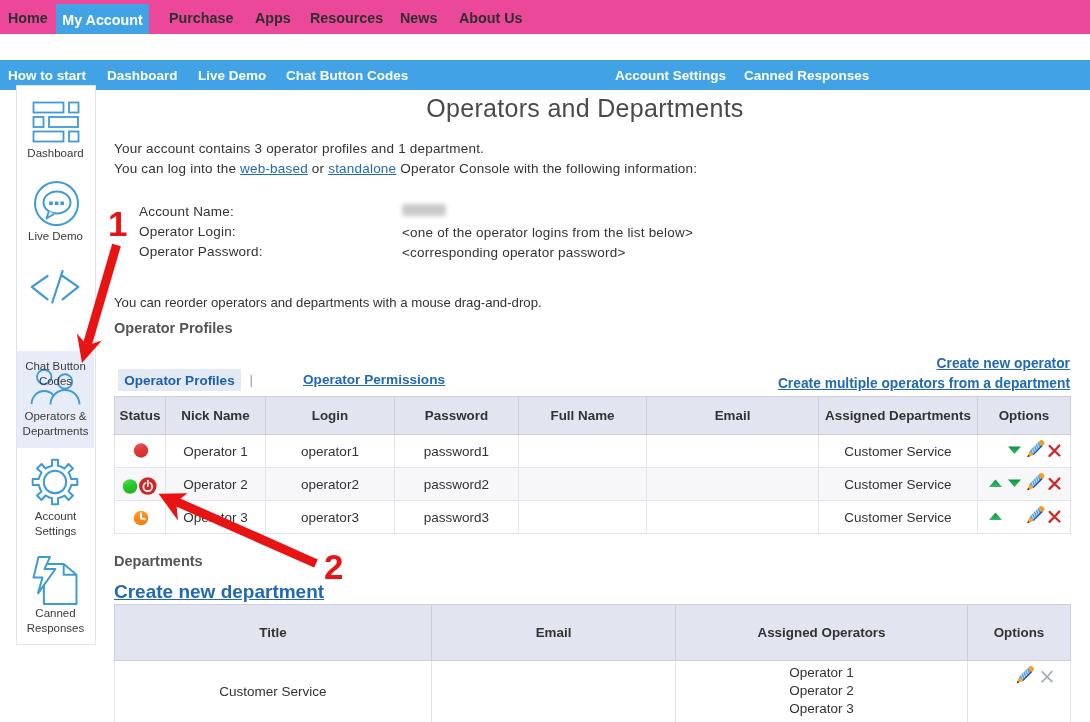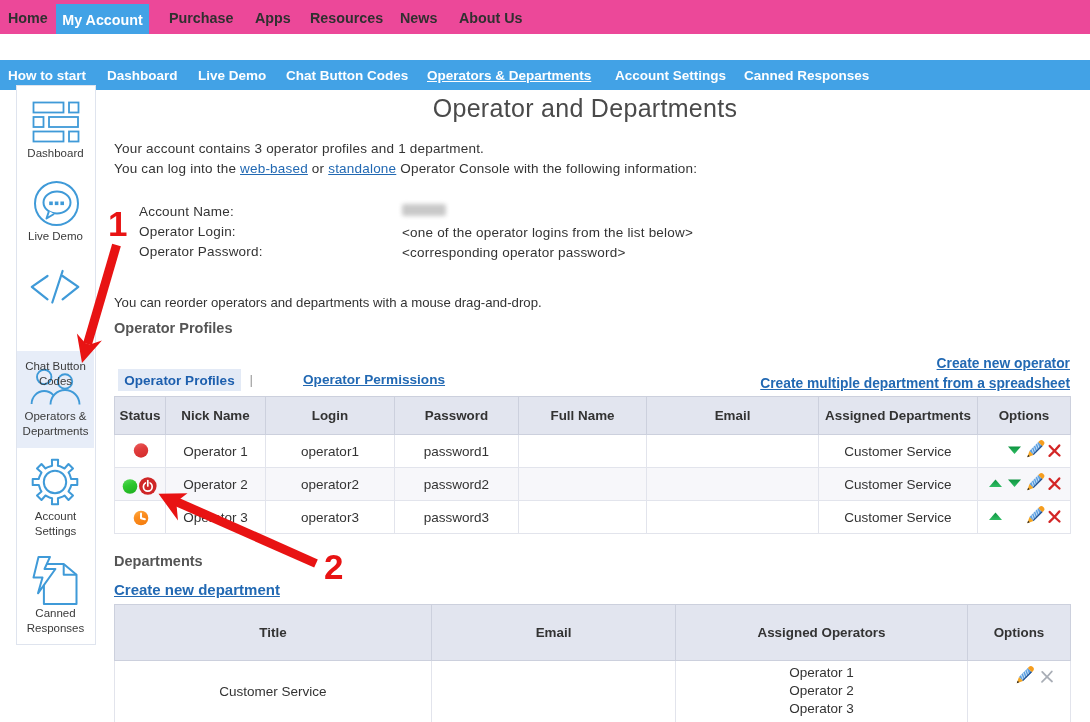--- a/index.html
+++ b/index.html
@@ -46,21 +46,20 @@
   <span style="left:310px;">Resources</span>
   <span style="left:400px;">News</span>
   <span style="left:459px;">About Us</span>
 </div>
 
 <div id="subnav" class="abs">
   <span style="left:8px;">How to start</span>
   <span style="left:107px;">Dashboard</span>
   <span style="left:198px;">Live Demo</span>
   <span style="left:286px;">Chat Button Codes</span>
-  <span class="cur" style="left:427px;">Operators &amp; Departments</span>
   <span style="left:744px;">Canned Responses</span>
   <span style="left:615px;">Account Settings</span>
 </div>
 
 <div id="sidebar" class="abs"></div>
 <div class="sbactive" style="left:17px;top:351px;height:97px;"></div>
 
 <svg class="abs" style="left:16px;top:85px;" width="79" height="560" viewBox="0 0 79 560" fill="none">
   <g stroke="#3f9ad8" stroke-width="1.8">
 
@@ -109,38 +108,38 @@
     </g>
   </g>
 </svg>
 <div class="sbitem" style="top:146px;">Dashboard</div>
 <div class="sbitem" style="top:229px;">Live Demo</div>
 <div class="sbitem" style="top:311px;margin-top:48px;">Chat Button<br>Codes</div>
 <div class="sbitem" style="top:409px;">Operators &amp;<br>Departments</div>
 <div class="sbitem" style="top:509px;">Account<br>Settings</div>
 <div class="sbitem" style="top:606px;">Canned<br>Responses</div>
 
-<h1 id="main-h">Operator and Departments</h1>
+<h1 id="main-h">Operators and Departments</h1>
 
 <div class="t" style="left:114px;top:138.5px;line-height:20px;">
 Your account contains 3 operator profiles and 1 department.<br>
 You can log into the <a class="lk" href="#">web-based</a> or <a class="lk" href="#">standalone</a> Operator Console with the following information:
 </div>
 
 <div class="t" style="left:139px;top:201.5px;line-height:20px;">Account Name:<br>Operator Login:<br>Operator Password:</div>
 <div class="t" style="left:402px;top:222.5px;line-height:20px;">&lt;one of the operator logins from the list below&gt;<br>&lt;corresponding operator password&gt;</div>
 <div id="blurbox"></div>
 
 <div class="t" style="left:114px;top:294.5px;font-size:13.2px;letter-spacing:0;">You can reorder operators and departments with a mouse drag-and-drop.</div>
 
 <div class="sech" style="left:114px;top:320px;">Operator Profiles</div>
 
 <div style="position:absolute;right:20px;top:354px;text-align:right;line-height:18.5px;white-space:nowrap;">
 <a class="blk" href="#">Create new operator</a><br>
-<a class="blk" href="#">Create multiple department from a spreadsheet</a>
+<a class="blk" href="#">Create multiple operators from a department</a>
 </div>
 
 <div id="optab">Operator Profiles</div>
 <div class="t" style="left:249.5px;top:372px;color:#999;">|</div>
 <a class="blk abs" href="#" style="left:271px;top:371.5px;font-size:13.6px;margin-left:32px;">Operator Permissions</a>
 
 <table class="grid" style="left:114px;top:396px;width:956px;">
 <colgroup>
       <col style="width:51px">
       <col style="width:100px">
@@ -189,21 +188,21 @@
         <td>password3</td>
         <td></td>
         <td></td>
         <td>Customer Service</td>
         <td></td>
 </tr>
 </tbody>
   </table>
 
 <div class="sech" style="left:114px;top:553px;">Departments</div>
-<a class="blk abs" href="#" style="left:114px;top:581px;font-size:15px;">Create new department</a>
+<a class="blk abs" href="#" style="left:114px;top:581px;font-size:19px;">Create new department</a>
 
 <table class="grid" style="left:114px;top:604px;width:956px;">
 <colgroup>
       <col style="width:317px">
       <col style="width:244px">
       <col style="width:292px">
       <col style="width:103px">
     </colgroup>
 <tbody>
       <tr style="height:56px;">

